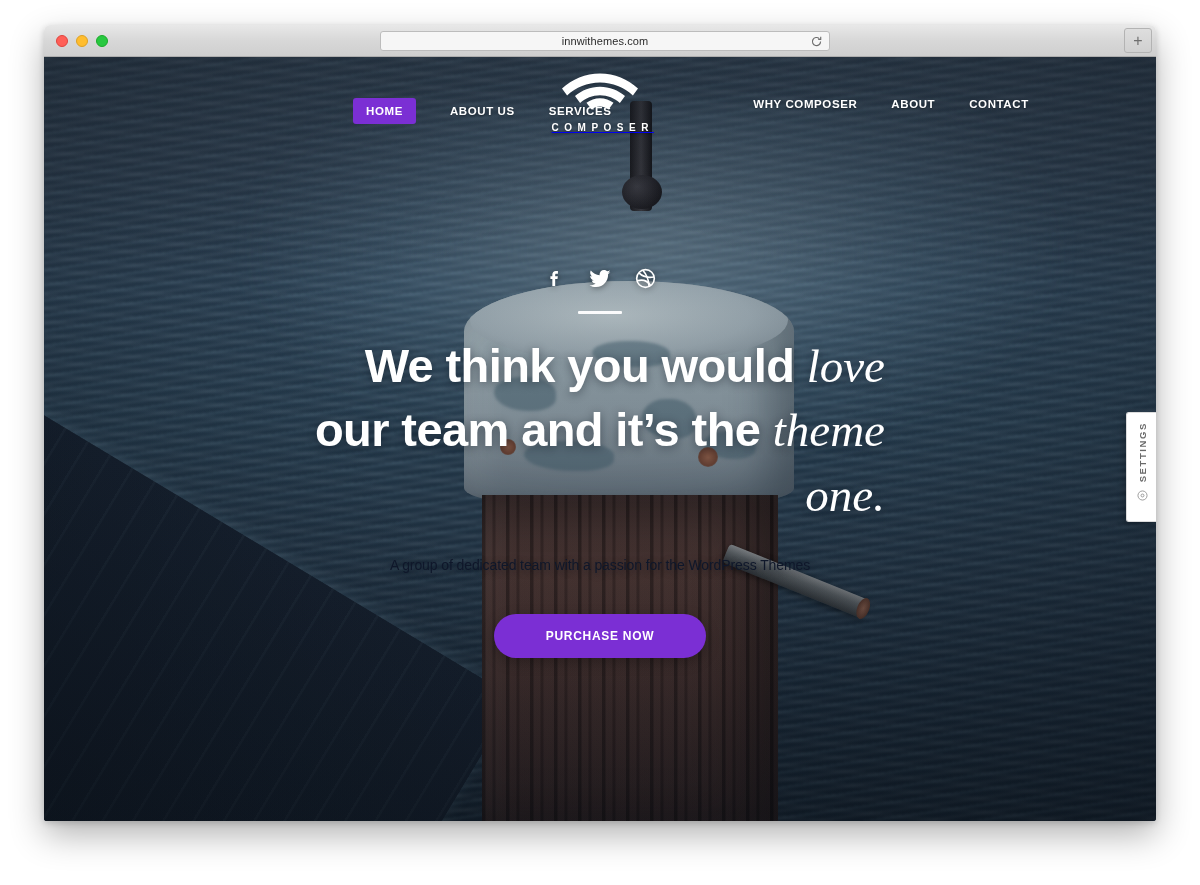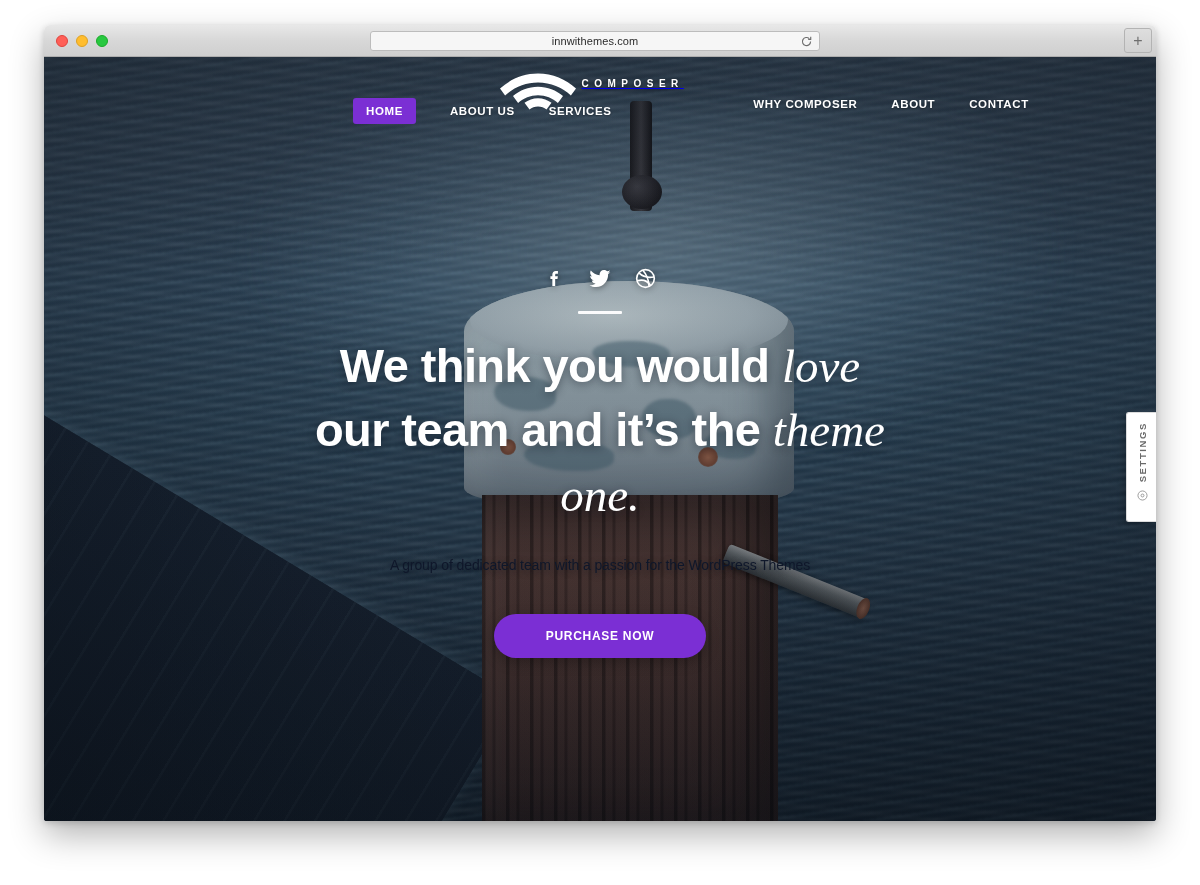--- a/index.html
+++ b/index.html
@@ -43,21 +43,21 @@
     width: 12px; height: 12px;
     border-radius: 50%;
     display: block;
   }
   .light.red    { background: #ff5f57; border: 1px solid #e0443e; }
   .light.yellow { background: #ffbd2e; border: 1px solid #dea123; }
   .light.green  { background: #28c840; border: 1px solid #1aab29; }
 
   .address-bar {
     position: absolute;
-    left: 326px;
+    left: 336px;
     top: 6px;
     width: 450px;
     height: 20px;
     background: #f6f6f6;
     border: 1px solid #bcbcbc;
     border-radius: 3px;
     display: flex;
     align-items: center;
     justify-content: center;
   }
@@ -282,21 +282,22 @@
     background: #7b2fd4;
     padding: 7px 13px;
     border-radius: 3px;
     text-shadow: none;
   }
 
   
   .logo {
     width: 200px;
     display: flex;
-    flex-direction: row;
+    flex-direction: column;
+    align-items: center;
   }
   .logo-mark { width: 76px; height: 44px; display: block; }
   .logo-word {
     margin-top: 8px;
     color: #ffffff;
     font-size: 10px;
     font-weight: bold;
     letter-spacing: 5.5px;
     text-indent: 5.5px;
     text-shadow: 0 1px 3px rgba(0,0,0,0.4);
@@ -340,20 +341,21 @@
 
   .hero-heading {
     margin-top: 20px;
     color: #ffffff;
     font-size: 47px;
     font-weight: bold;
     line-height: 1.37;
     letter-spacing: -0.6px;
     text-shadow: 0 2px 10px rgba(10,18,28,0.45);
     max-width: 720px;
+    text-align: right;
   }
   .hero-heading .em {
     font-family: "Liberation Serif", serif;
     font-style: italic;
     font-weight: normal;
     letter-spacing: 0;
   }
   .hero-subtitle {
     margin-top: 30px;
     color: #0f172a;

